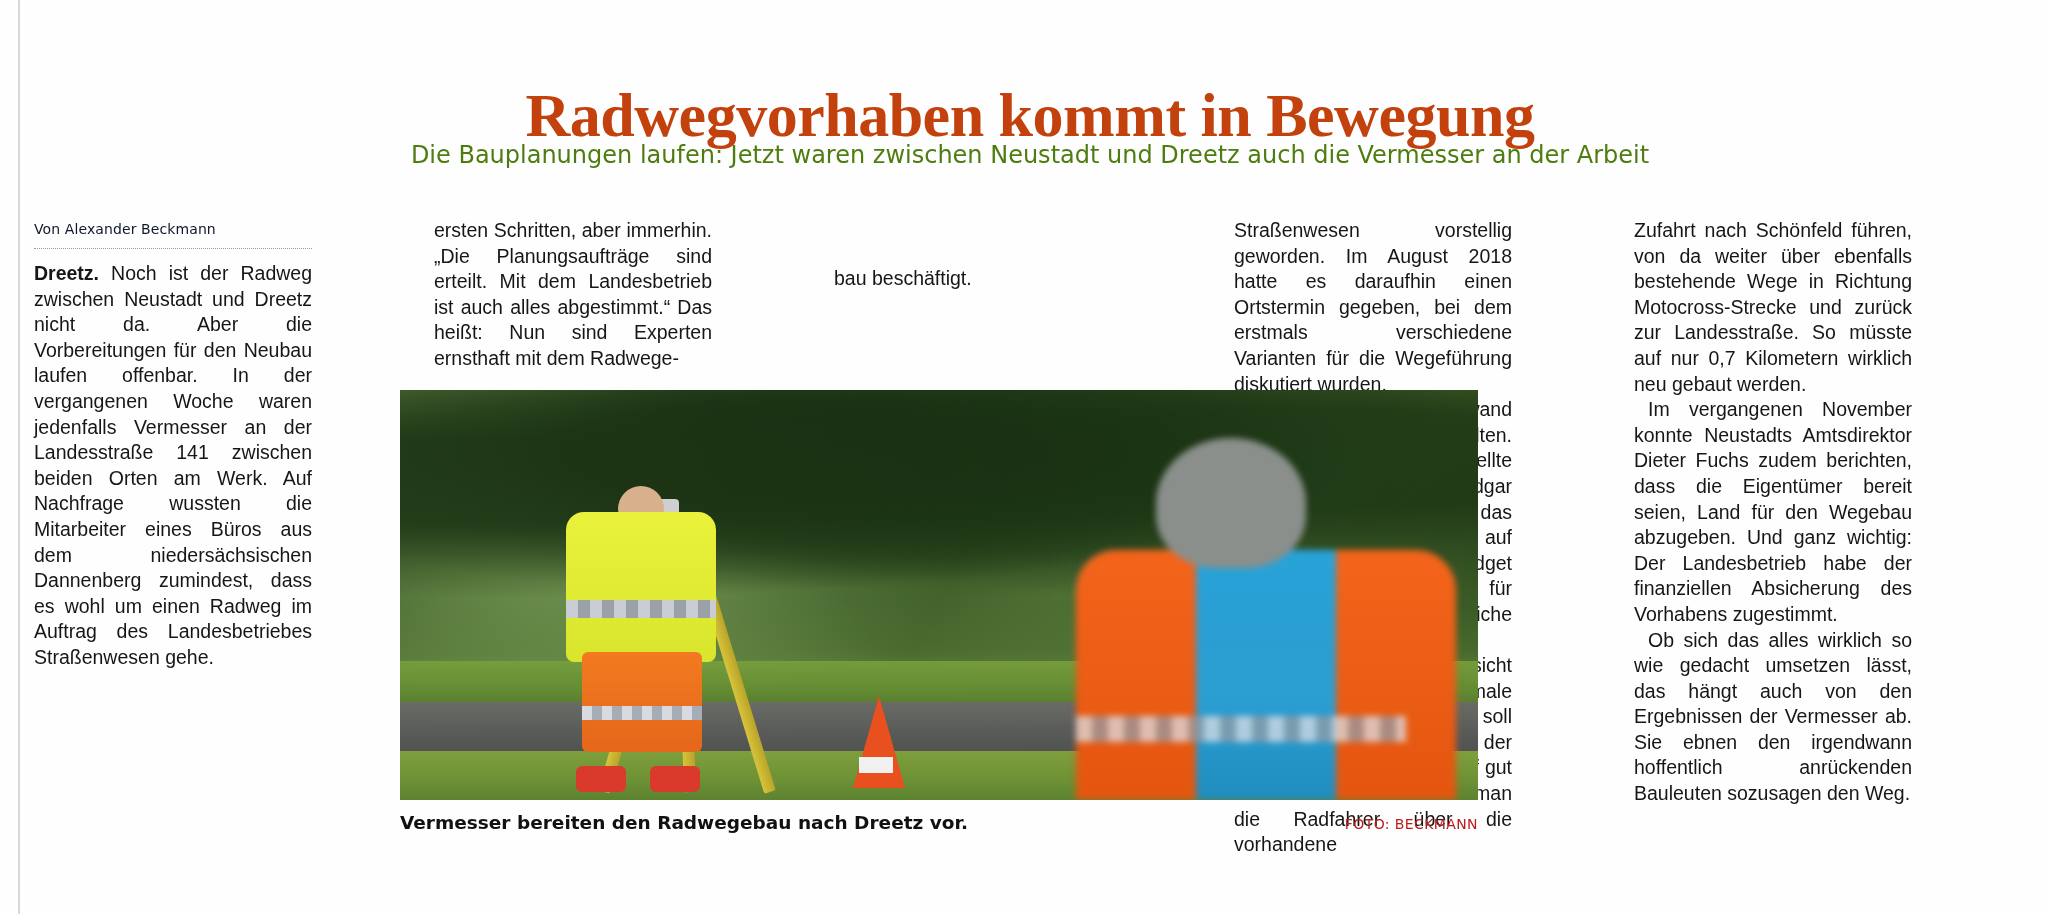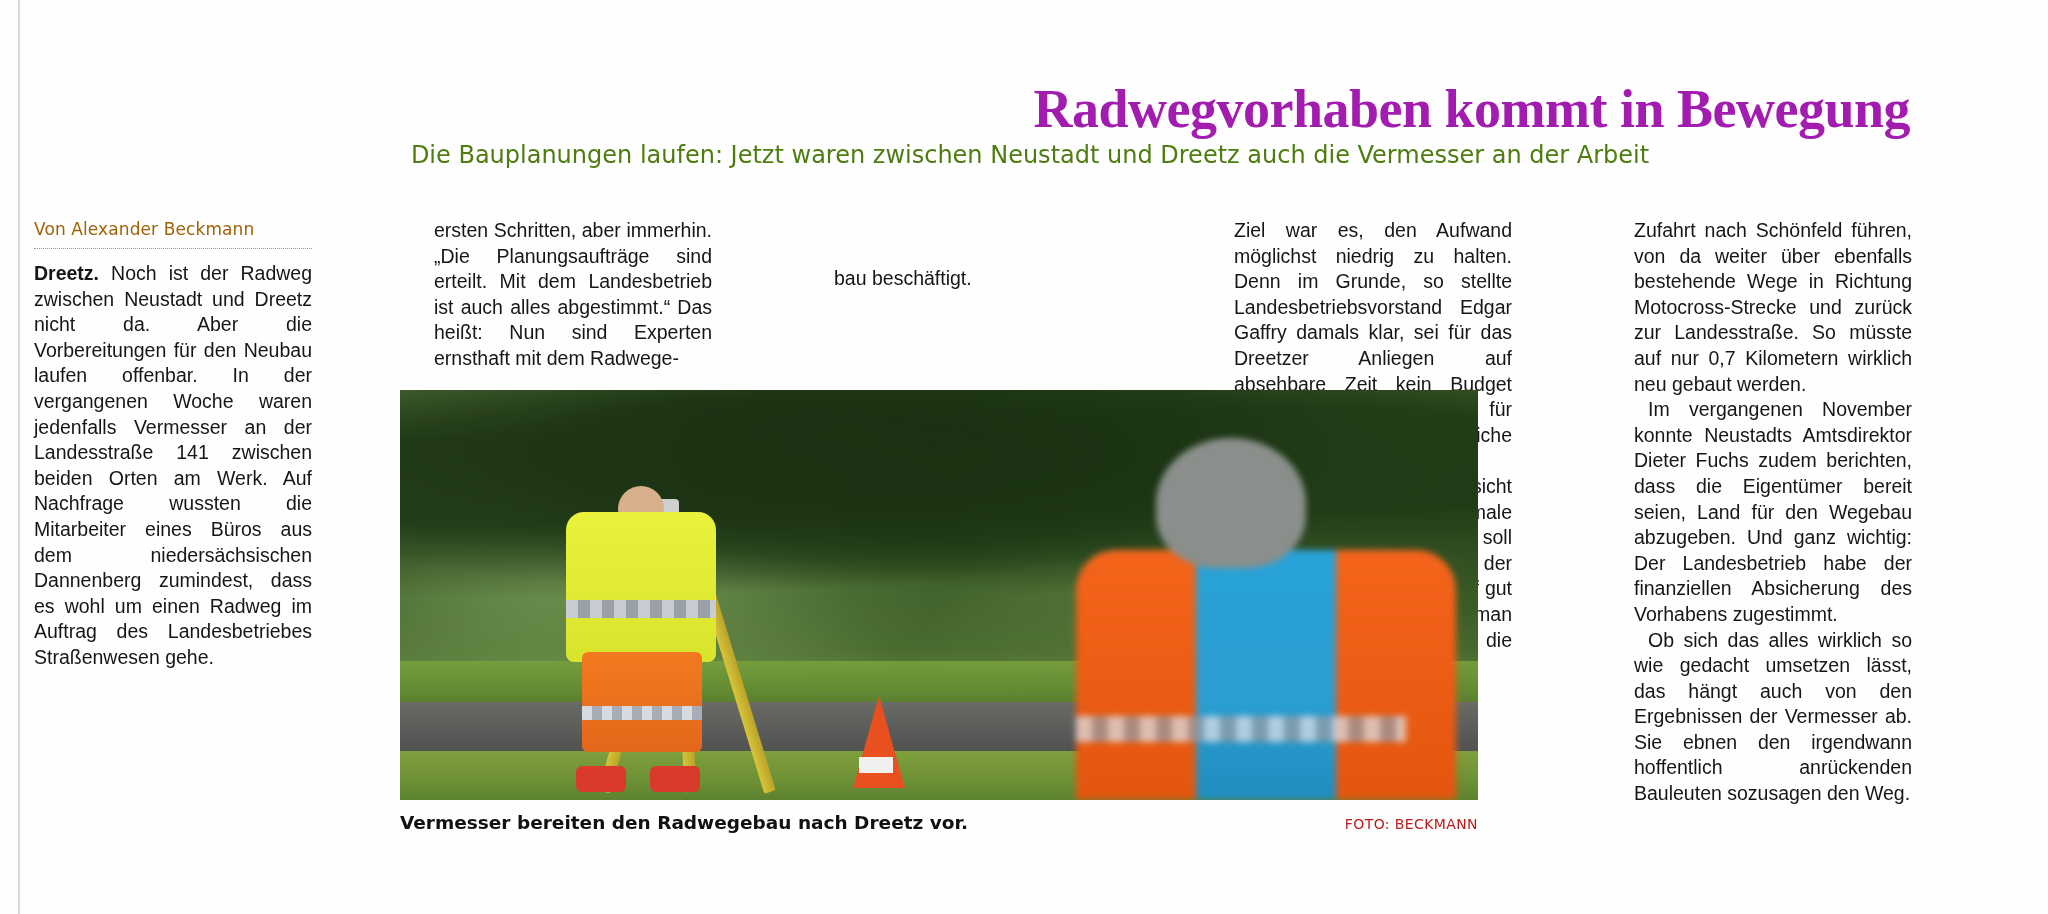--- a/index.html
+++ b/index.html
@@ -26,27 +26,27 @@
     top: 0;
     width: 2px;
     height: 914px;
     background: #d8d8d8;
   }
   .headline {
     position: absolute;
     left: 150px;
     top: 38px;
     width: 1760px;
-    text-align: right;
+    text-align: center;
     font-family: "Liberation Serif", serif;
     font-weight: bold;
-    font-size: 54px;
+    font-size: 62px;
     line-height: 70px;
     letter-spacing: -0.5px;
-    color: #a21caf;
+    color: #c2410c;
   }
   .subhead {
     position: absolute;
     left: 120px;
     top: 140px;
     width: 1820px;
     text-align: center;
     font-family: "DejaVu Sans", sans-serif;
     font-size: 24px;
     line-height: 30px;
@@ -65,23 +65,23 @@
     width: 278px;
   }
   .col.c0 { left: 0px; }
   .col.c1 { left: 400px; }
   .col.c2 { left: 800px; margin-top: 48px; }
   .col.c3 { left: 1200px; }
   .col.c4 { left: 1600px; }
 
   .byline {
     font-family: "DejaVu Sans", sans-serif;
-    font-size: 17px;
+    font-size: 14px;
     line-height: 22px;
-    color: #a16207;
+    color: #0f172a;
     padding-bottom: 8px;
     border-bottom: 1px dotted #9a9a9a;
     margin-bottom: 12px;
     letter-spacing: 0.1px;
   }
   p.body {
     margin: 0;
     font-family: Liberation Sans, sans-serif;
     font-size: 19.5px;
     line-height: 25.6px;
@@ -302,20 +302,21 @@
 
     <div class="col c1">
       <p class="body noindent">ersten Schritten, aber immerhin. „Die Planungsaufträge sind erteilt. Mit dem Landesbetrieb ist auch alles abgestimmt.“ Das heißt: Nun sind Experten ernsthaft mit dem Radwege-</p>
     </div>
 
     <div class="col c2">
       <p class="body noindent">bau beschäftigt.</p>
     </div>
 
     <div class="col c3">
+      <p class="body noindent">Straßenwesen vorstellig geworden. Im August 2018 hatte es daraufhin einen Ortstermin gegeben, bei dem erstmals verschiedene Varianten für die Wegeführung diskutiert wurden.</p>
       <p class="body">Ziel war es, den Aufwand möglichst niedrig zu halten. Denn im Grunde, so stellte Landesbetriebsvorstand Edgar Gaffry damals klar, sei für das Dreetzer Anliegen auf absehbare Zeit kein Budget vorgesehen. Zudem wären für den Radweg umfangreiche Flächenankäufe notwendig.</p>
       <p class="body">Doch in genau dieser Hinsicht hatte man bald eine optimale Lösung gefunden. Der Weg soll nur zu einem Teil entlang der Landesstraße verlaufen. Auf gut der Hälfte der Strecke will man die Radfahrer über die vorhandene</p>
     </div>
 
     <div class="col c4">
       <p class="body noindent">Zufahrt nach Schönfeld führen, von da weiter über ebenfalls bestehende Wege in Richtung Motocross-Strecke und zurück zur Landesstraße. So müsste auf nur 0,7 Kilometern wirklich neu gebaut werden.</p>
       <p class="body">Im vergangenen November konnte Neustadts Amtsdirektor Dieter Fuchs zudem berichten, dass die Eigentümer bereit seien, Land für den Wegebau abzugeben. Und ganz wichtig: Der Landesbetrieb habe der finanziellen Absicherung des Vorhabens zugestimmt.</p>
       <p class="body">Ob sich das alles wirklich so wie gedacht umsetzen lässt, das hängt auch von den Ergebnissen der Vermesser ab. Sie ebnen den irgendwann hoffentlich anrückenden Bauleuten sozusagen den Weg.</p>
     </div>
 

